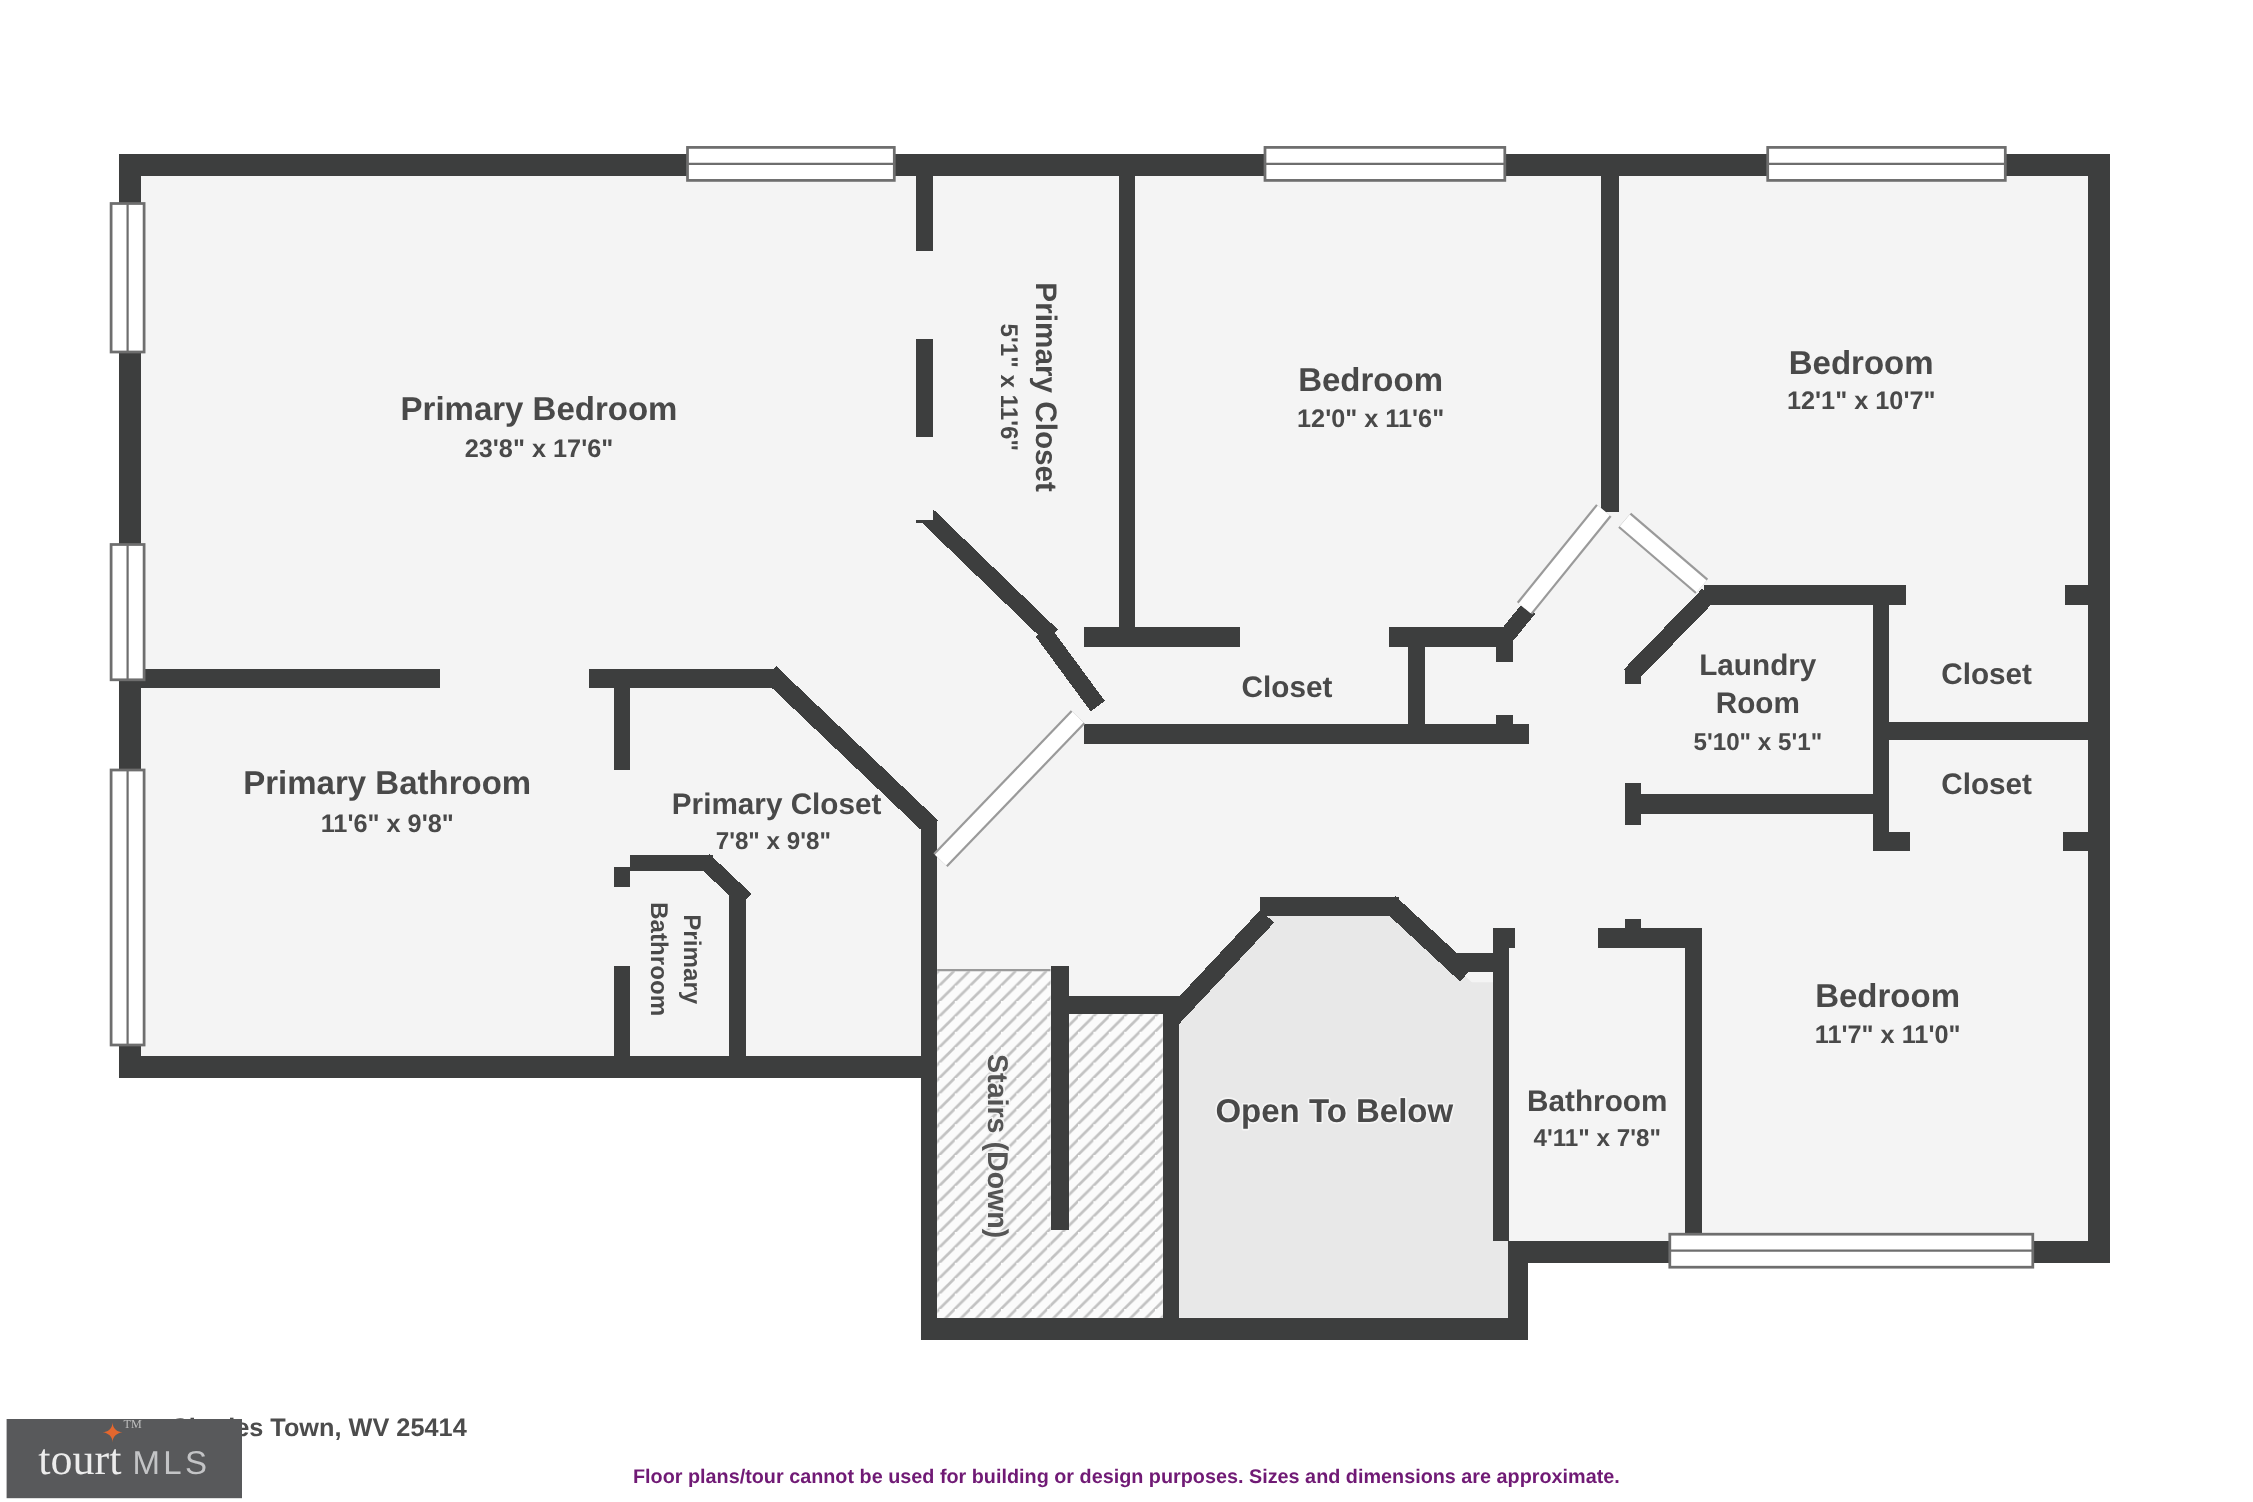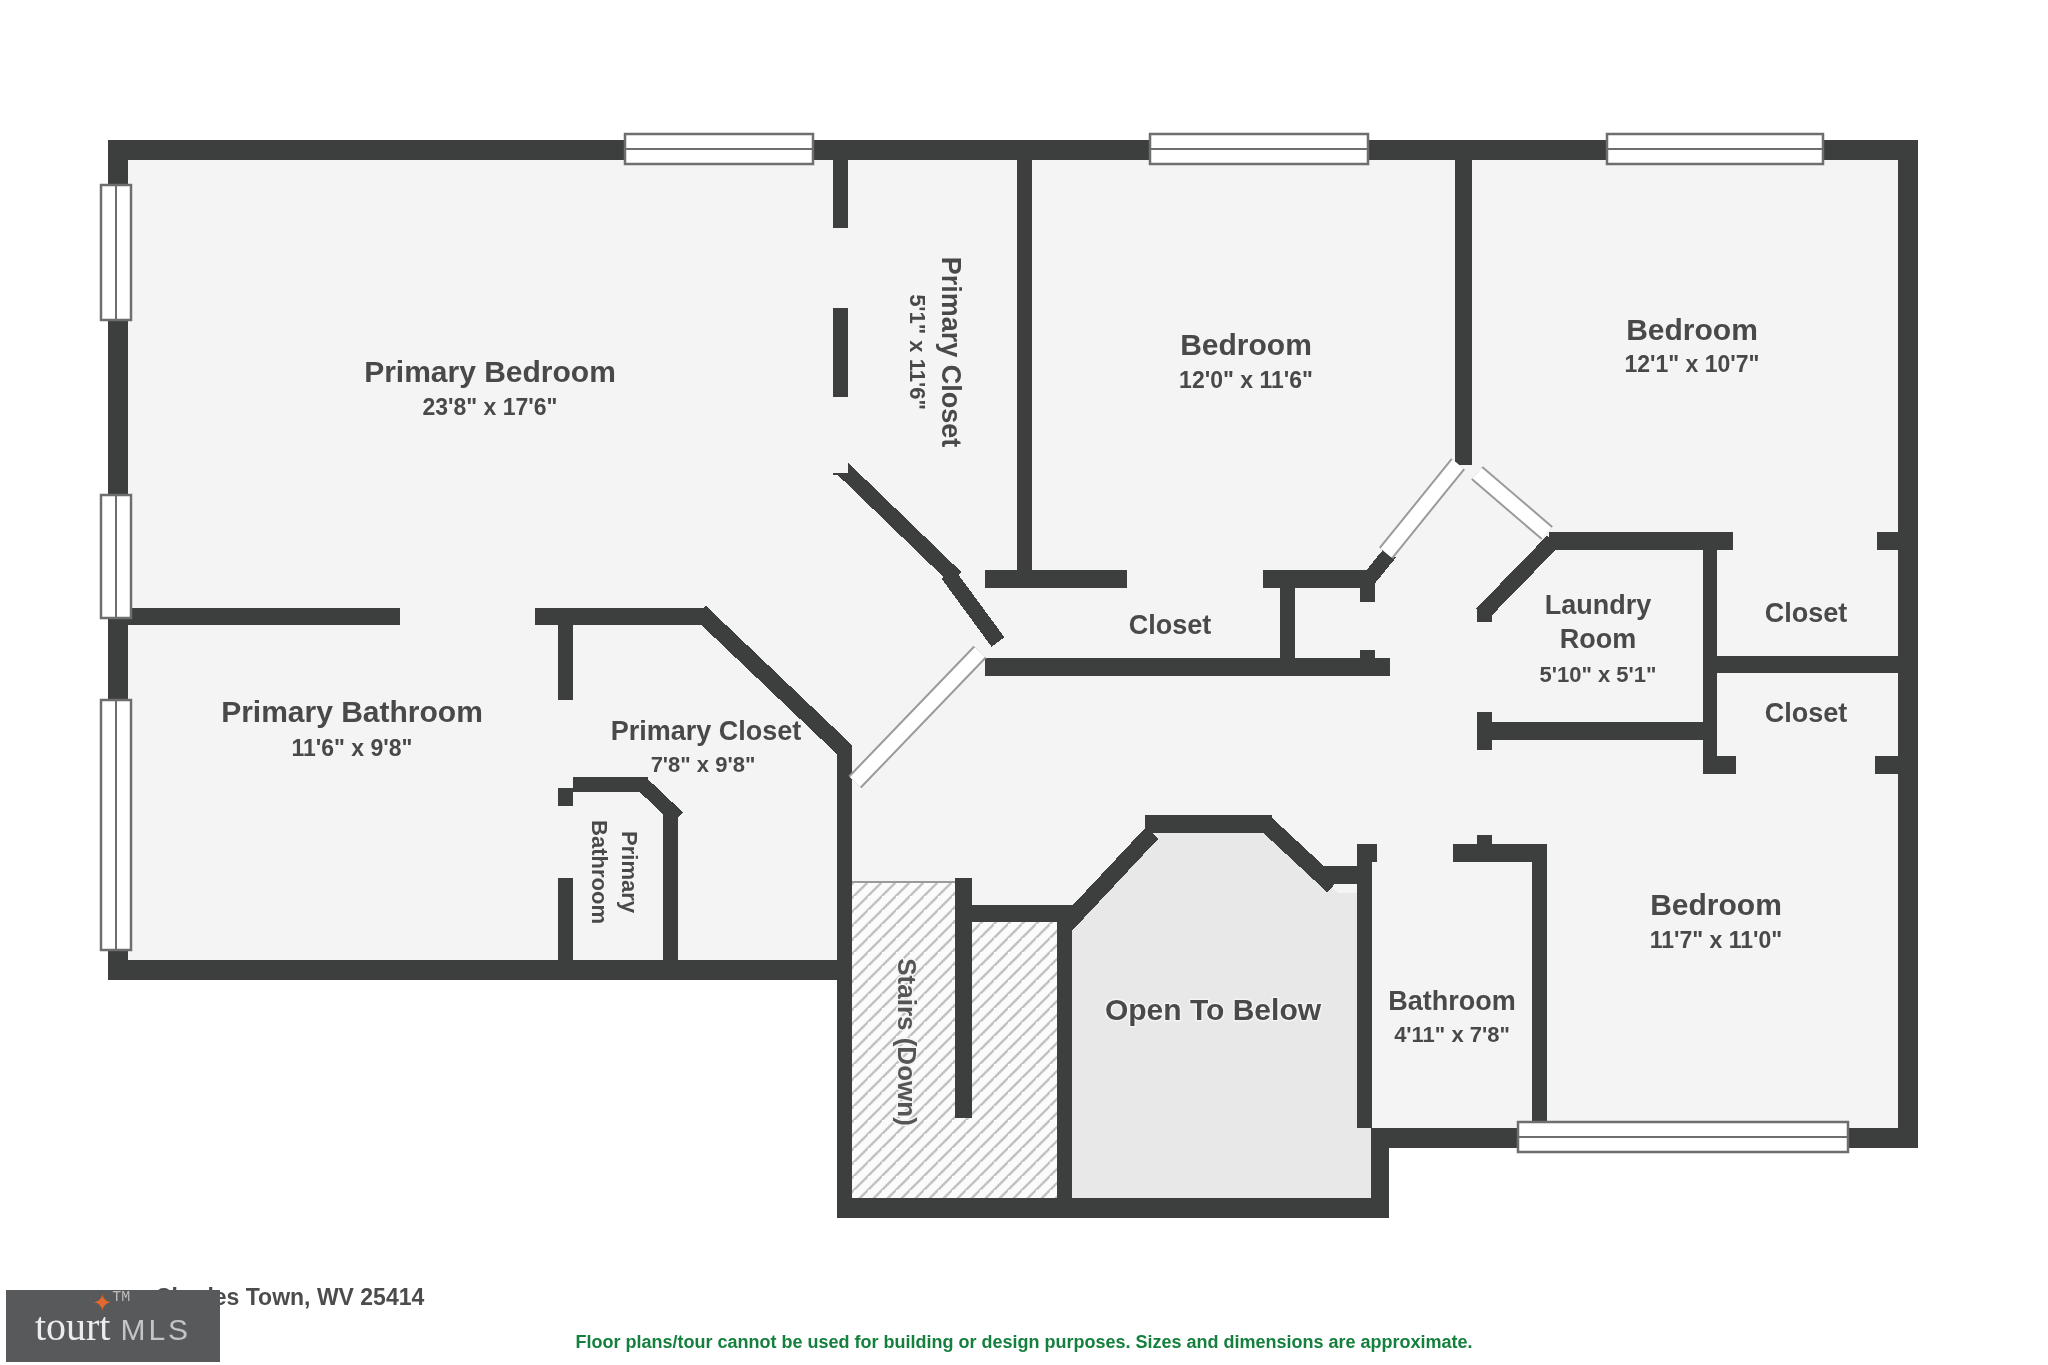--- a/index.html
+++ b/index.html
@@ -16,25 +16,25 @@
   .stairtxt{font-size:26px;fill:#555555;}
   
   .addr{position:absolute;left:155px;top:1284px;font-size:23px;font-weight:bold;color:#4c4c4c;
         white-space:nowrap;letter-spacing:0px;}
   .logo-box{position:absolute;left:6px;top:1290px;width:214px;height:72px;background:#58595b;
             display:flex;align-items:center;justify-content:center;}
   .logo-inner{position:relative;white-space:nowrap;}
   .bright{font-family:"Liberation Serif",serif;font-size:40px;color:#ececec;letter-spacing:0px;}
   .twrap{position:relative;display:inline-block;}
   .star{position:absolute;left:-7px;top:-12px;font-size:24px;line-height:1;font-family:"DejaVu Sans",sans-serif;}
-  .tm{position:absolute;left:13px;top:-14px;font-size:15px;color:#bdbdbd;font-family:Liberation Mono, monospace;}
+  .tm{position:absolute;left:13px;top:-14px;font-size:11px;color:#bdbdbd;font-family:Liberation Serif, serif;}
   .mls{font-family:"Liberation Sans",sans-serif;font-size:30px;color:#c3c4c6;letter-spacing:3px;
        margin-left:10px;}
   .disclaimer{position:absolute;left:0;top:1332px;width:2048px;text-align:center;
-              font-size:18px;font-weight:bold;color:#15803d;}
+              font-size:18px;font-weight:bold;color:#701a75;}
 </style>
 </head>
 <body>
 
 <div id="stage">
 
 <svg viewBox="0 0 2048 1365" width="2048" height="1365">
   <defs>
     <pattern id="hatch" width="14" height="14" patternUnits="userSpaceOnUse">
       <rect x="0" y="0" width="14" height="14" fill="#fbfbfb"></rect>

